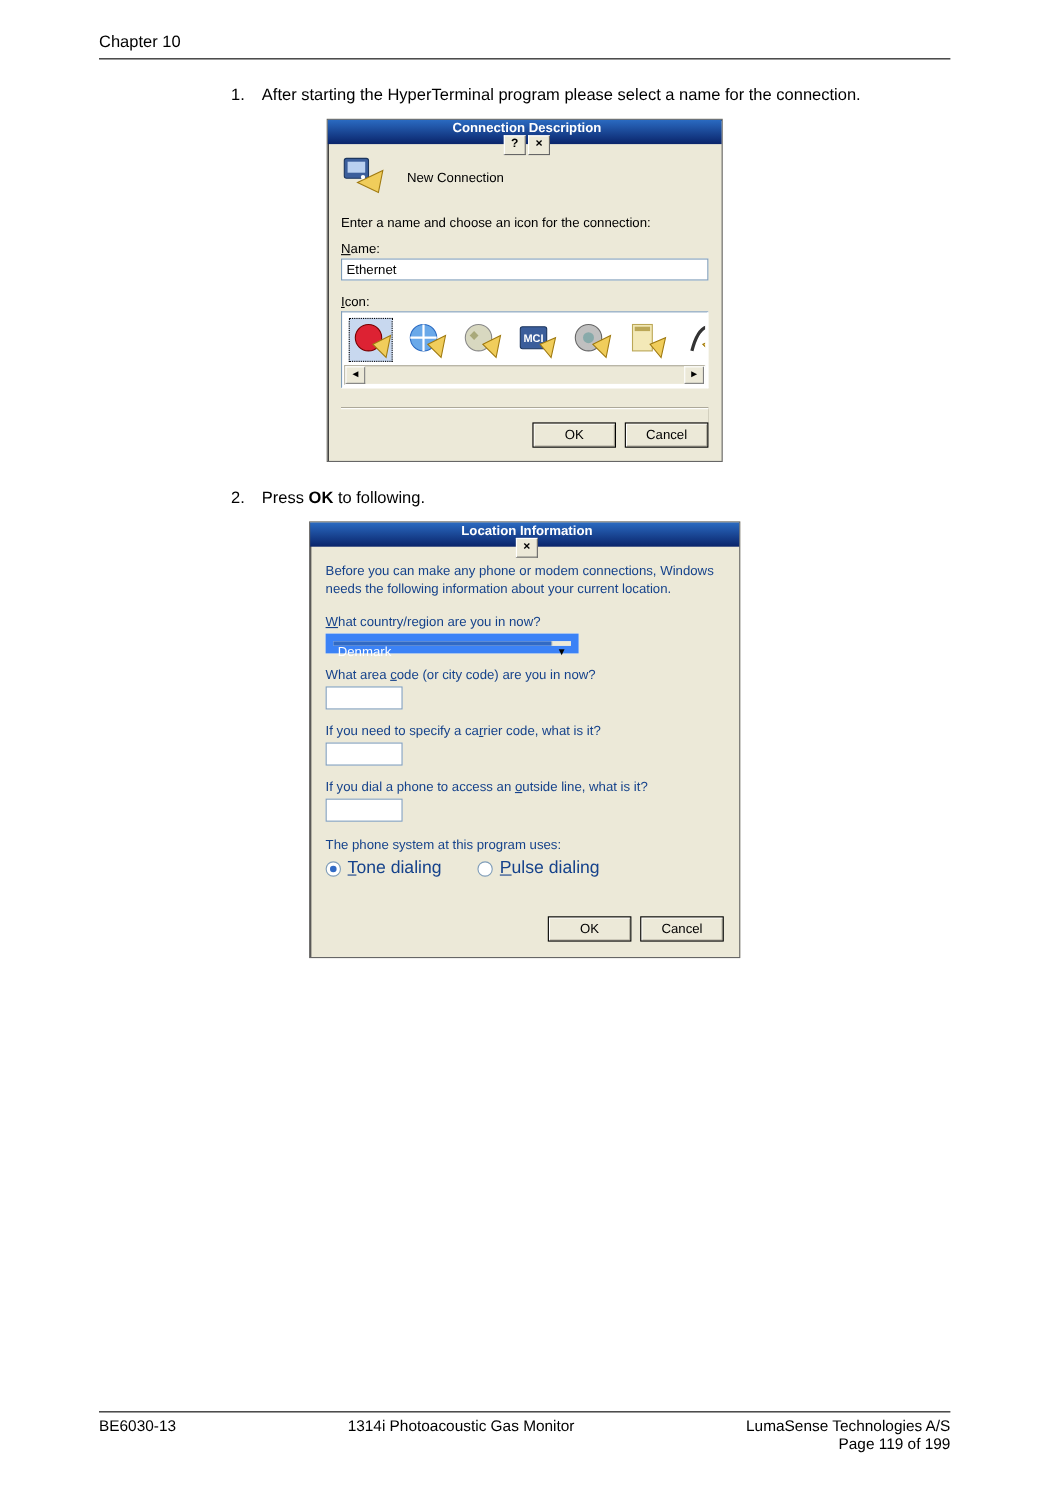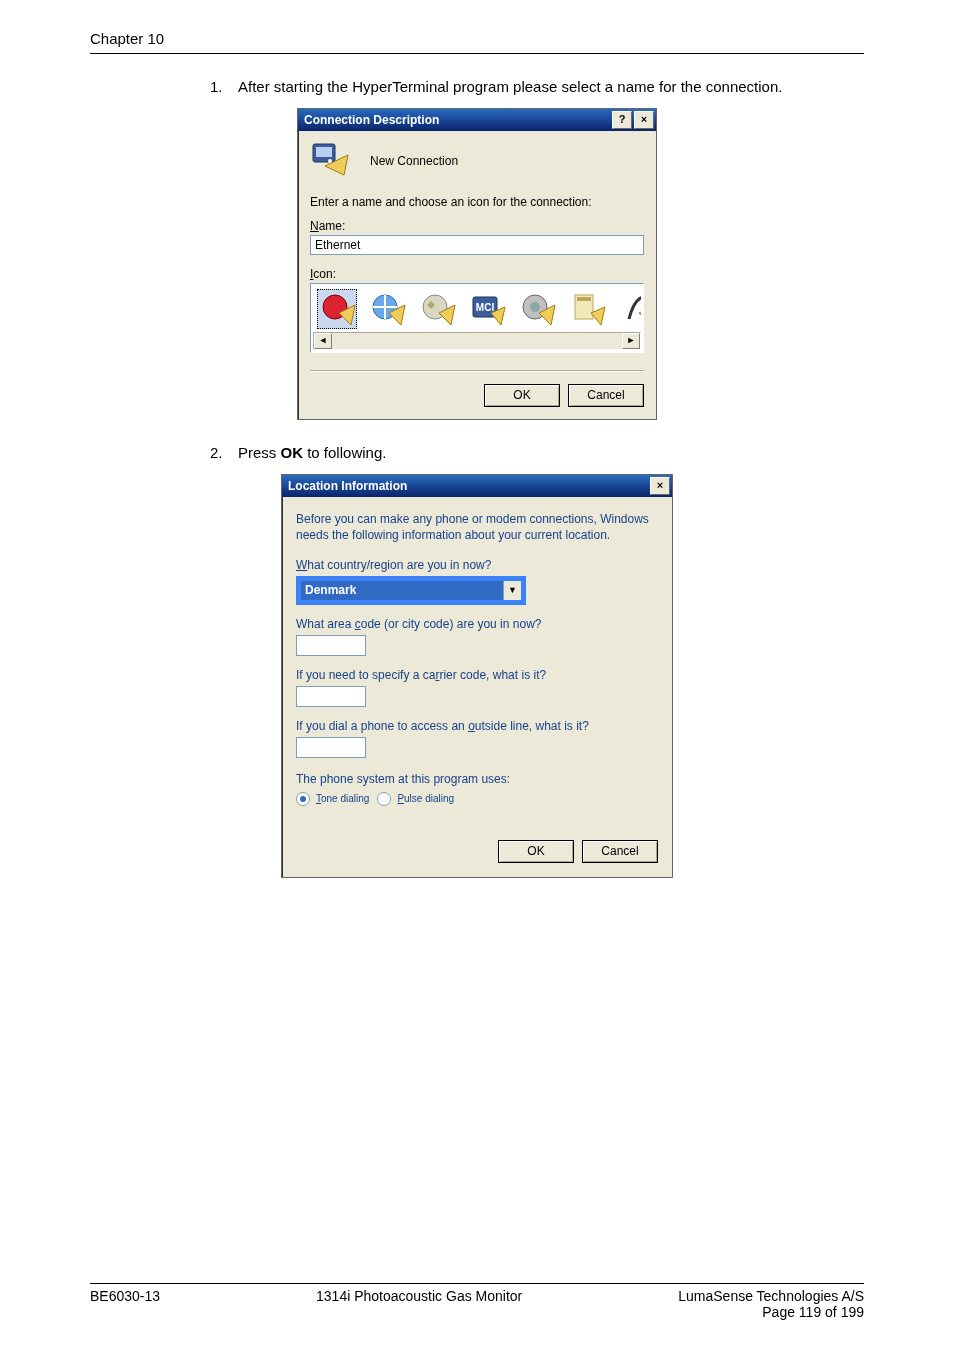--- a/index.html
+++ b/index.html
@@ -58,20 +58,21 @@
   .titlebar {
     display: flex;
     align-items: center;
     justify-content: space-between;
     height: 22px;
     padding: 0 2px 0 6px;
     background: linear-gradient(to bottom, #2a6ac1, #0a246a);
     color: #fff;
     font-weight: bold;
     font-size: 12px;
+    flex-direction: column;
   }
   .titlebar-btns { display: flex; gap: 2px; }
   .tb-btn {
     width: 18px;
     height: 16px;
     background: #ece9d8;
     border: 1px solid #fff;
     border-right-color: #666;
     border-bottom-color: #666;
     color: #000;
@@ -184,27 +185,26 @@
     line-height: 1.35;
     margin-bottom: 12px;
   }
   .info-label {
     color: #15428b;
     font-size: 12px;
     margin-top: 15px;
   }
   .combo {
     width: 230px;
-    height: 29px;
-    display: flex;
-    border: 5px solid #3b82f6;
+    height: 18px;
+    display: flex;
+    border: 7px solid #3b82f6;
     background: #fff;
     margin-top: 4px;
     box-sizing: border-box;
-    font-weight: bold;
   }
   .combo-sel {
     flex: 1;
     background: #316ac5;
     color: #fff;
     font-size: 12px;
     padding: 2px 4px;
     box-sizing: border-box;
   }
   .combo-btn {
@@ -218,24 +218,24 @@
   .short-input {
     width: 70px;
     height: 21px;
     border: 1px solid #7f9db9;
     background: #fff;
     margin-top: 4px;
     box-sizing: border-box;
   }
   .radio-row {
     display: inline-flex;
-    gap: 8px;
+    gap: 33px;
     margin-top: 6px;
     color: #15428b;
-    font-size: 10px;
+    font-size: 16px;
   }
   .radio-item {
     display: inline-flex;
     align-items: center;
     gap: 6px;
   }
   .radio-dot {
     width: 12px; height: 12px;
     border: 1px solid #7f9db9;
     border-radius: 50%;

